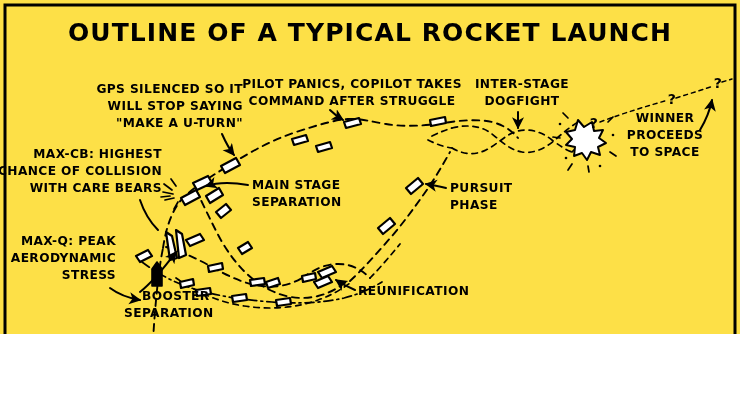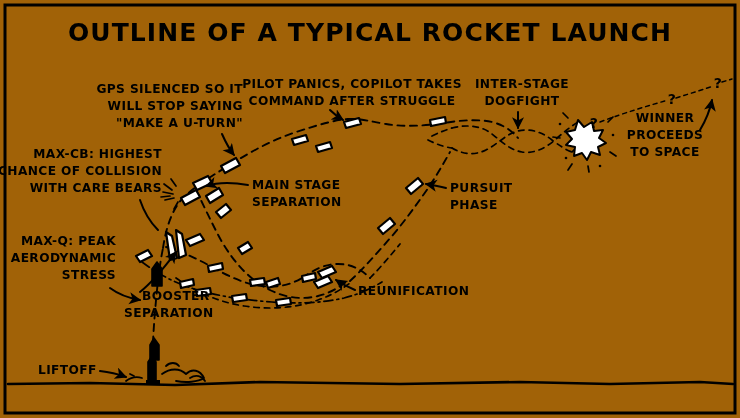--- a/index.html
+++ b/index.html
@@ -6,22 +6,22 @@
     margin: 0;
     padding: 0;
     background: #ffffff;
   }
   body {
     font-family: "DejaVu Sans", sans-serif;
   }
   #comic {
     position: relative;
     width: 740px;
-    height: 418px;
-    background: #a16207;
+    height: 334px;
+    background: #fde047;
     overflow: hidden;
   }
   #comic svg {
     position: absolute;
     top: 0;
     left: 0;
     width: 740px;
     height: 418px;
   }
   .xkcd-text {

